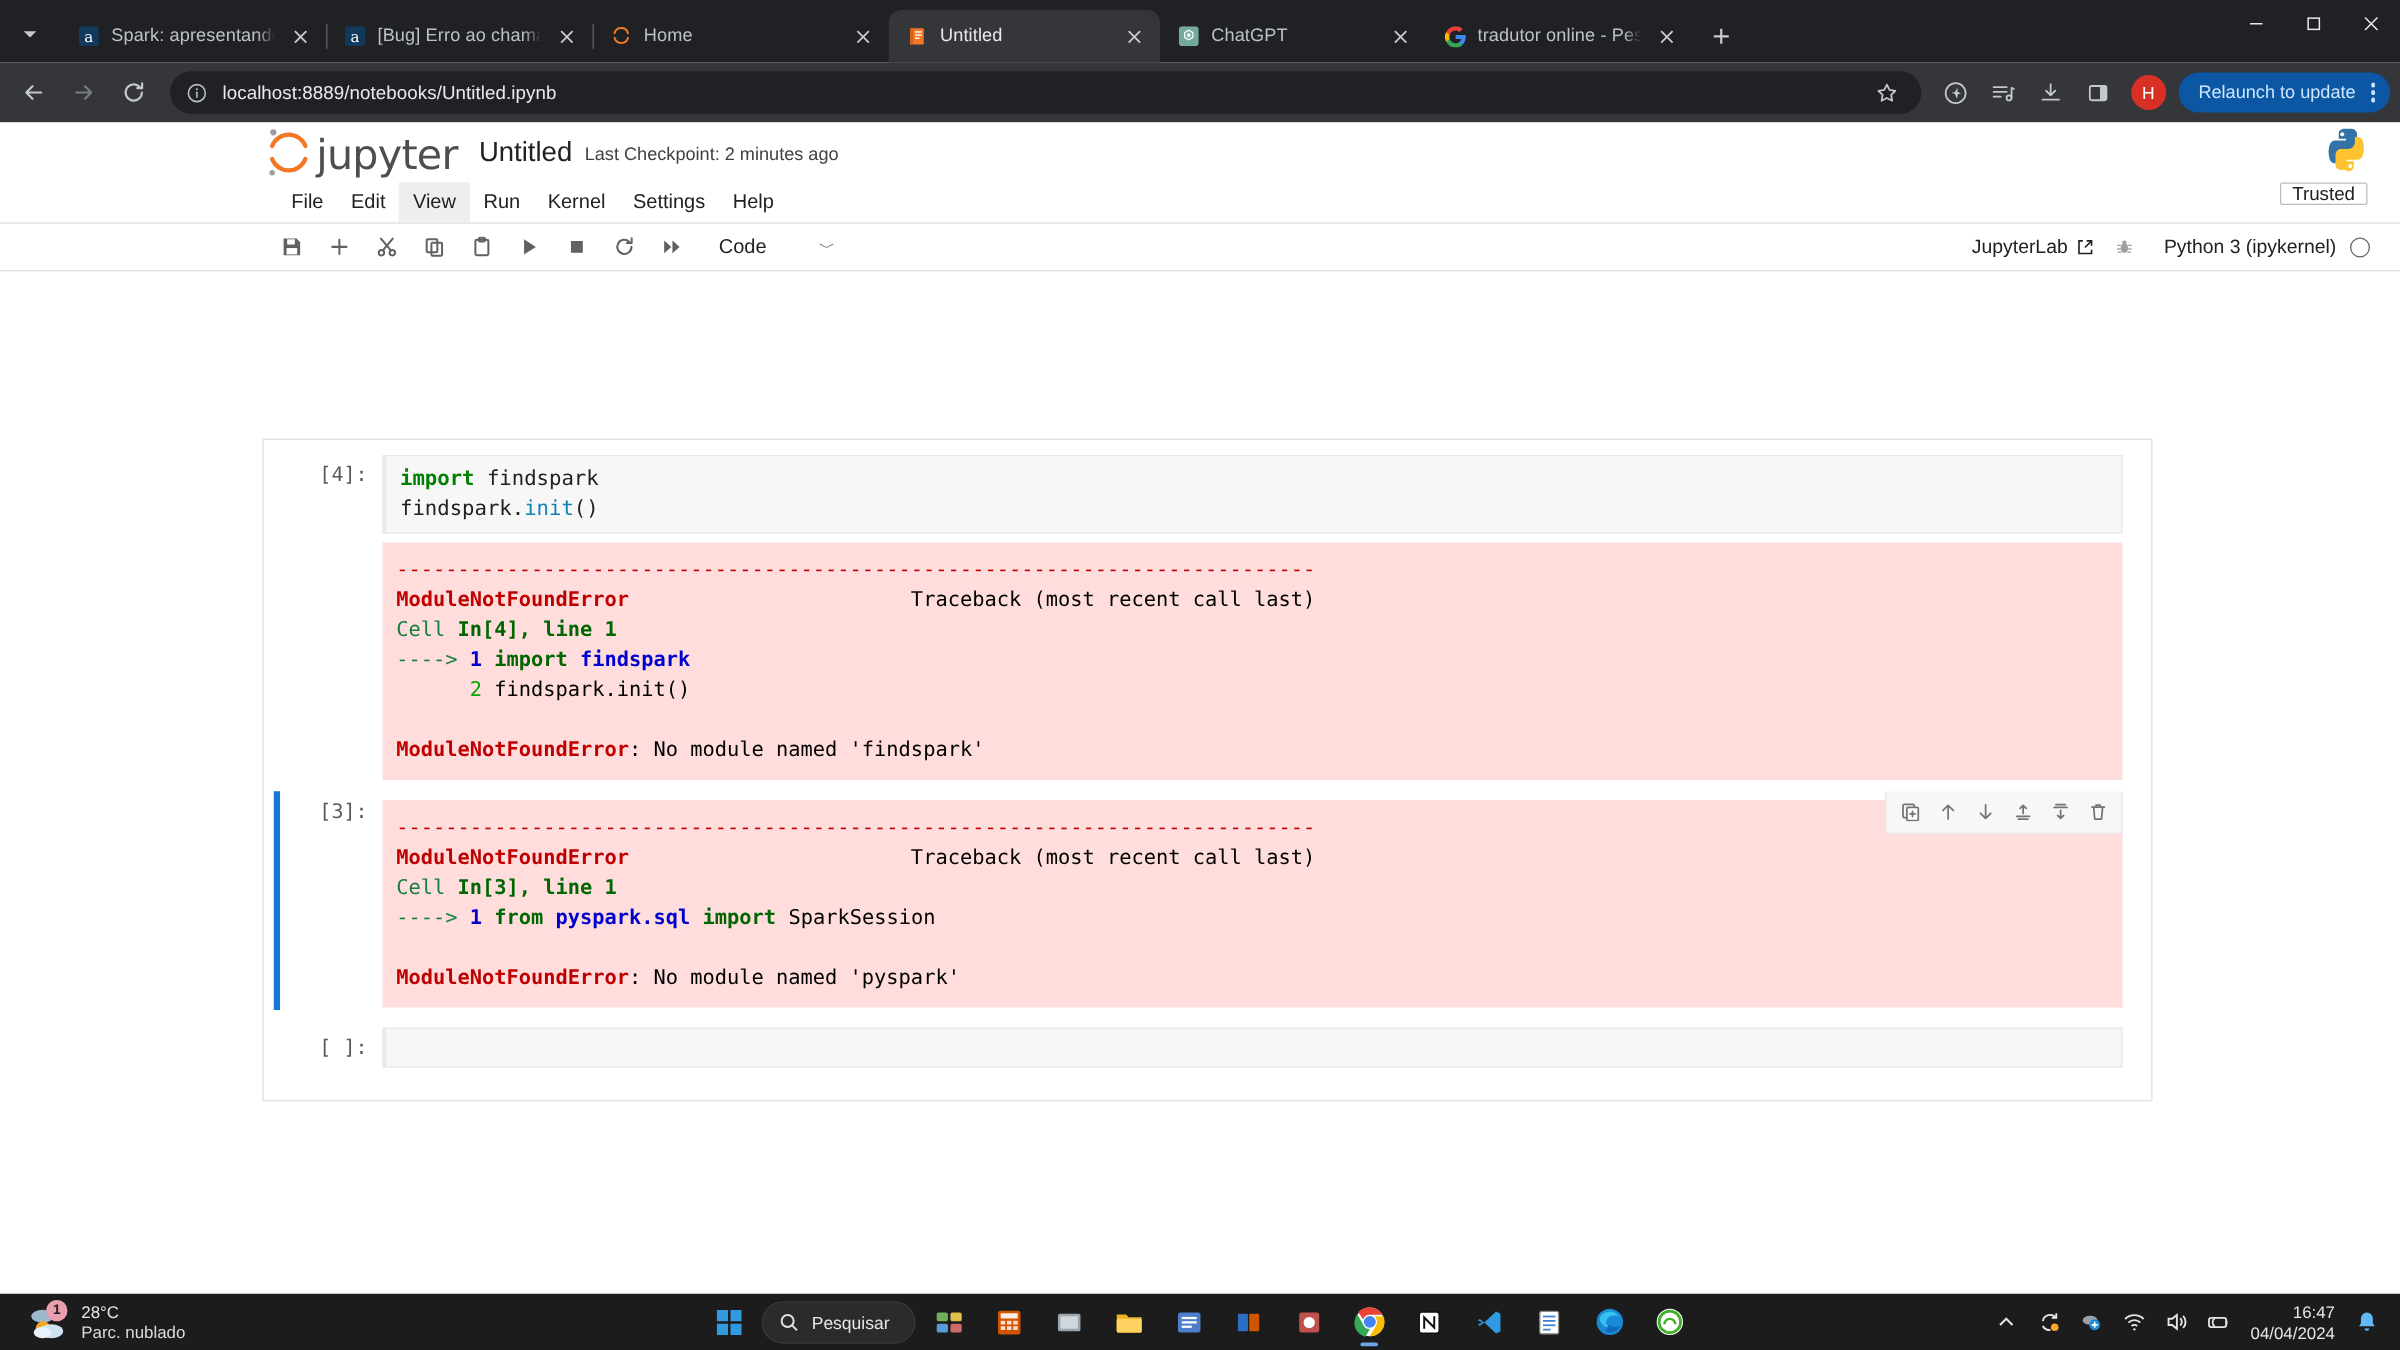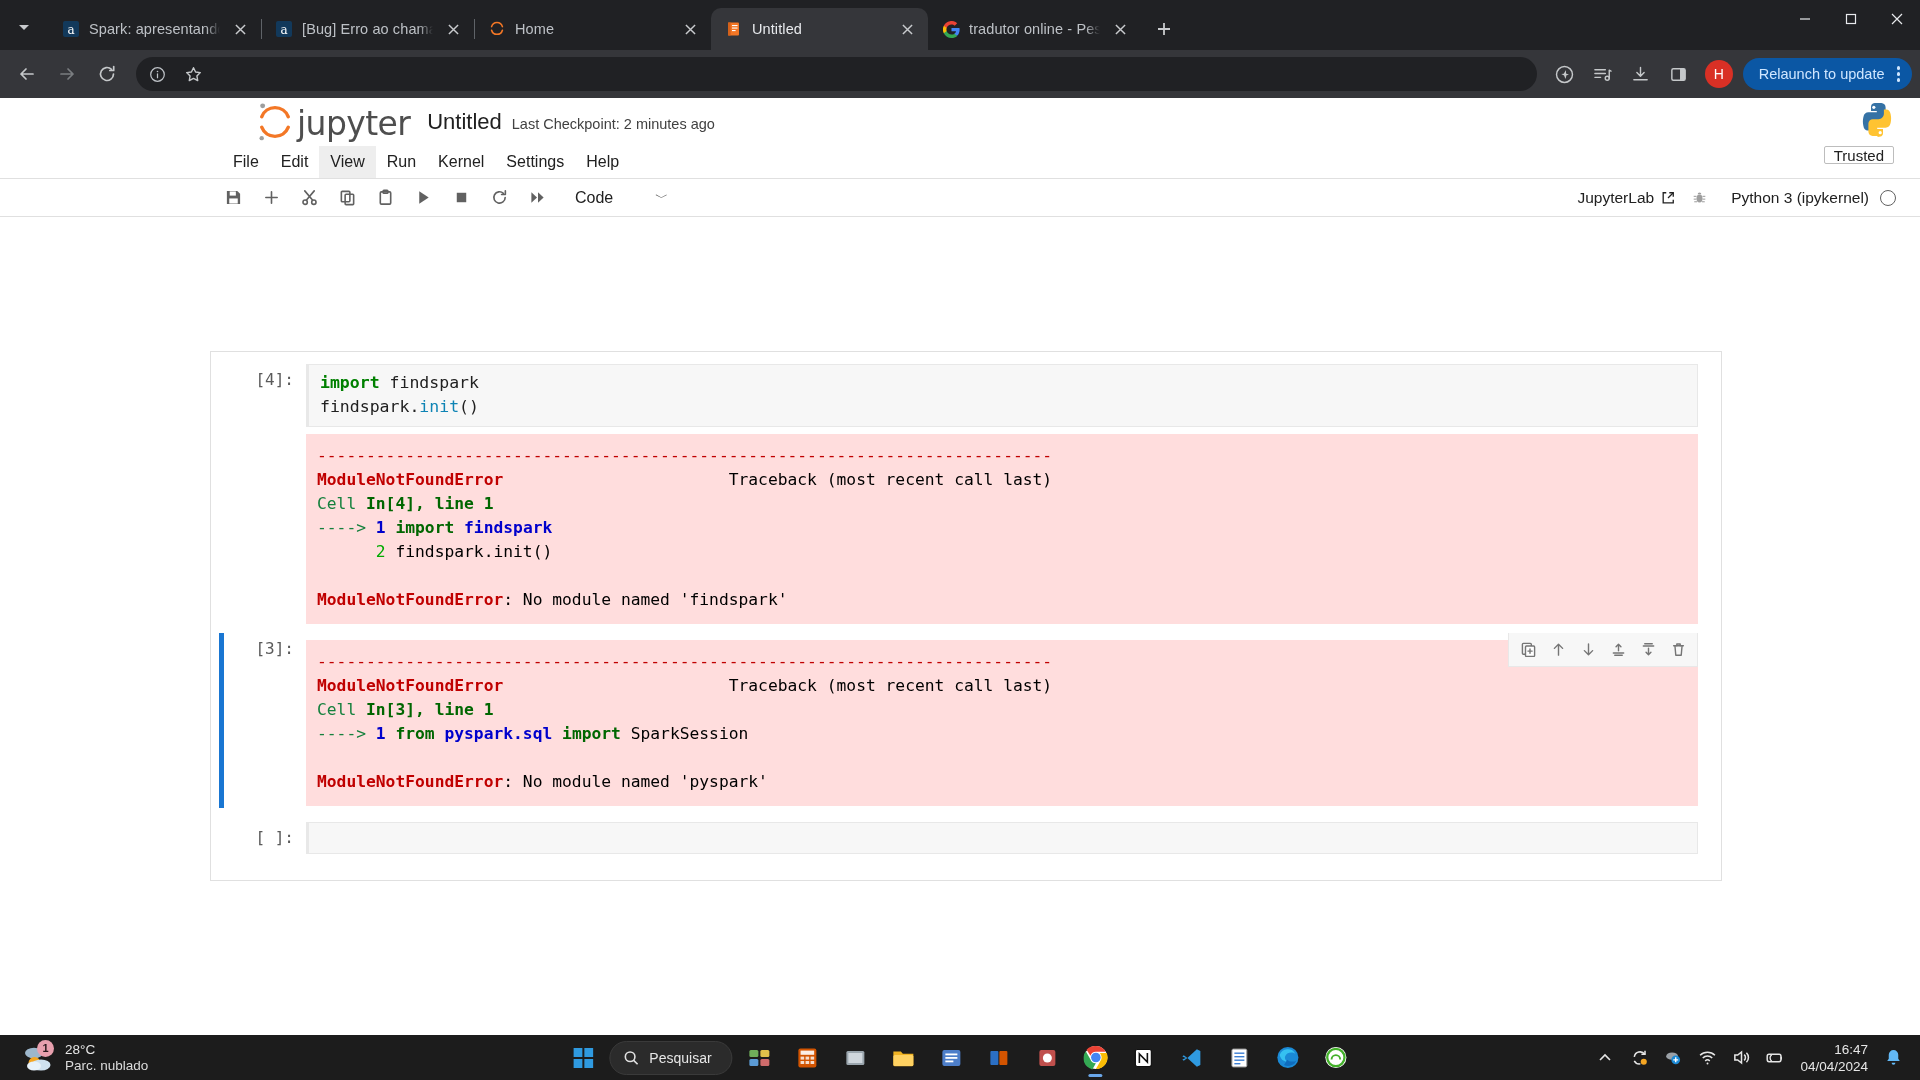--- a/index.html
+++ b/index.html
@@ -93,21 +93,21 @@
     font-size: 14.5px; cursor: pointer; margin-left: 2px; flex: 0 0 auto;
   }
   .relaunch .kebab { display: flex; flex-direction: column; gap: 2.5px; padding: 0 6px; }
   .relaunch .kebab i { width: 3.5px; height: 3.5px; border-radius: 50%; background: #cfe6ff; display: block; }
 
   
   .page { flex: 1 1 auto; background: #ffffff; overflow: hidden; position: relative; }
 
   .jp-header {
     height: 48px; display: flex; align-items: center; padding: 0 26px 0 212px;
-    background: #fff; position: relative; margin-left: 44px;
+    background: #fff; position: relative;
   }
   .jp-logo { display: flex; align-items: center; gap: 3px; }
   .jp-logo svg { width: 38px; height: 44px; }
   .jp-logo .wordmark {
     font-family: "DejaVu Sans", sans-serif; font-size: 33px; color: #4e4e4e;
     letter-spacing: -0.6px; font-weight: 400; line-height: 1; position: relative; top: 1px;
   }
   .jp-title { font-size: 22px; color: #212121; margin-left: 17px; }
   .jp-checkpoint { font-size: 14.5px; color: #414141; margin-left: 10px; position: relative; top: 2px; }
   .jp-logo-right { margin-left: auto; }
@@ -311,20 +311,36 @@
             </svg>
         </span>
         <span class="tab-title">Untitled</span>
         <span class="tab-close">
             <svg viewBox="0 0 12 12">
               <path d="M1 1L11 11M11 1L1 11"></path>
             </svg>
           </span>
       </div>
 
+      <div class="tab nosep" style="width:213px">
+        <span class="favicon">
+          <svg viewBox="0 0 16 16" width="16" height="16">
+              <rect width="16" height="16" rx="3" fill="#74aa9c"></rect>
+              <path d="M8 3.2l3.3 1.9v3.8L8 10.8 4.7 8.9V5.1z" fill="none" stroke="#fff" stroke-width="1"></path>
+              <circle cx="8" cy="7" r="1.5" fill="#fff"></circle>
+            </svg>
+        </span>
+        <span class="tab-title">ChatGPT</span>
+        <span class="tab-close">
+            <svg viewBox="0 0 12 12">
+              <path d="M1 1L11 11M11 1L1 11"></path>
+            </svg>
+          </span>
+
+      </div>
 
       <div class="tab nosep" style="width:213px">
         <span class="favicon">
           <svg viewBox="0 0 18 18" width="17" height="17">
               <path fill="#4285F4" d="M17.6 9.2c0-.6-.1-1.2-.2-1.8H9v3.4h4.8a4.1 4.1 0 0 1-1.8 2.7v2.2h2.9c1.7-1.6 2.7-3.9 2.7-6.5z"></path>
               <path fill="#34A853" d="M9 18c2.4 0 4.5-.8 6-2.2l-2.9-2.3c-.8.6-1.9.9-3.1.9-2.4 0-4.4-1.6-5.1-3.8H.9v2.3A9 9 0 0 0 9 18z"></path>
               <path fill="#FBBC05" d="M3.9 10.7a5.4 5.4 0 0 1 0-3.4V5H.9a9 9 0 0 0 0 8l3-2.3z"></path>
               <path fill="#EA4335" d="M9 3.6c1.3 0 2.5.5 3.4 1.3L15 2.3A9 9 0 0 0 .9 5l3 2.3C4.6 5.2 6.6 3.6 9 3.6z"></path>
             </svg>
         </span>
@@ -382,20 +398,21 @@
     </div>
 
     <div class="omnibox">
       <span class="info-ic">
         <svg viewBox="0 0 18 18">
             <circle cx="9" cy="9" r="7.2"></circle>
             <path d="M9 8.2v4.2" stroke-linecap="round"></path>
             <circle cx="9" cy="5.8" r="0.85" fill="#bdc1c6" stroke="none"></circle>
           </svg>
       </span>
+      <span class="url" title="localhost:8889/notebooks/Untitled.ipynb">localhost:8889/notebooks/Untitled.ipynb</span>
       <span class="star">
         <svg viewBox="0 0 18 18">
             <path d="M9 1.8l2.2 4.5 5 .7-3.6 3.5.85 4.95L9 13.1l-4.45 2.35.85-4.95L1.8 7l5-.7z"></path>
           </svg>
       </span>
     </div>
 
     <div class="tbicon">
       <svg width="19" height="19" viewBox="0 0 20 20">
           <path d="M10 1.6c4.6 0 8.4 3.8 8.4 8.4S14.6 18.4 10 18.4 1.6 14.6 1.6 10 5.4 1.6 10 1.6z"></path>

